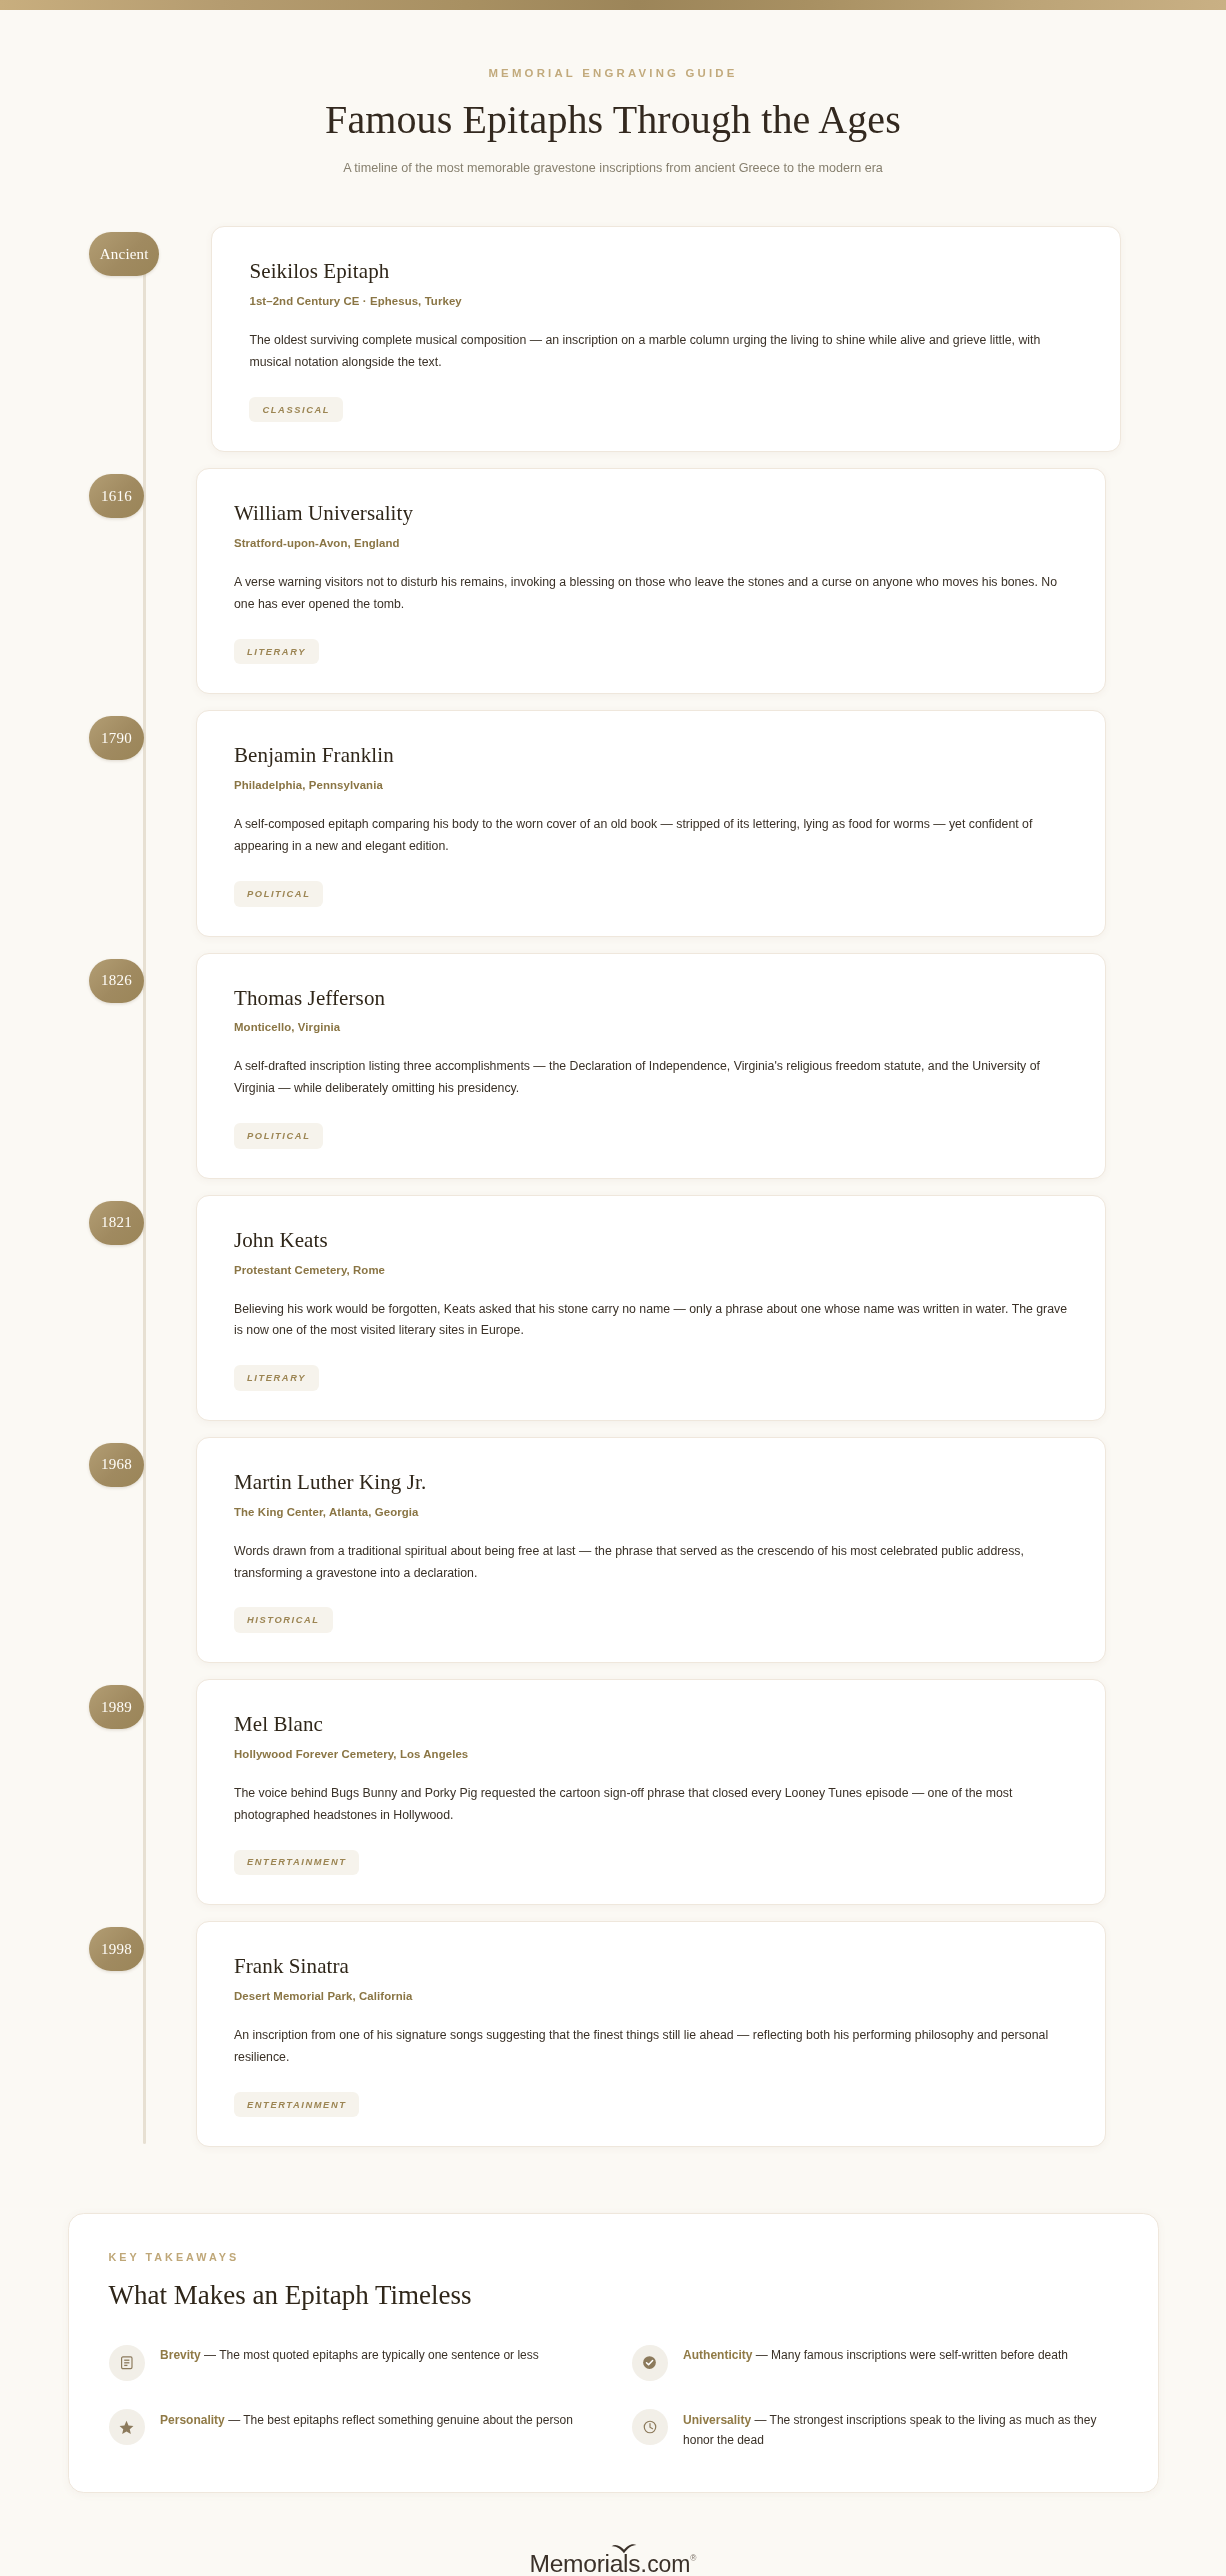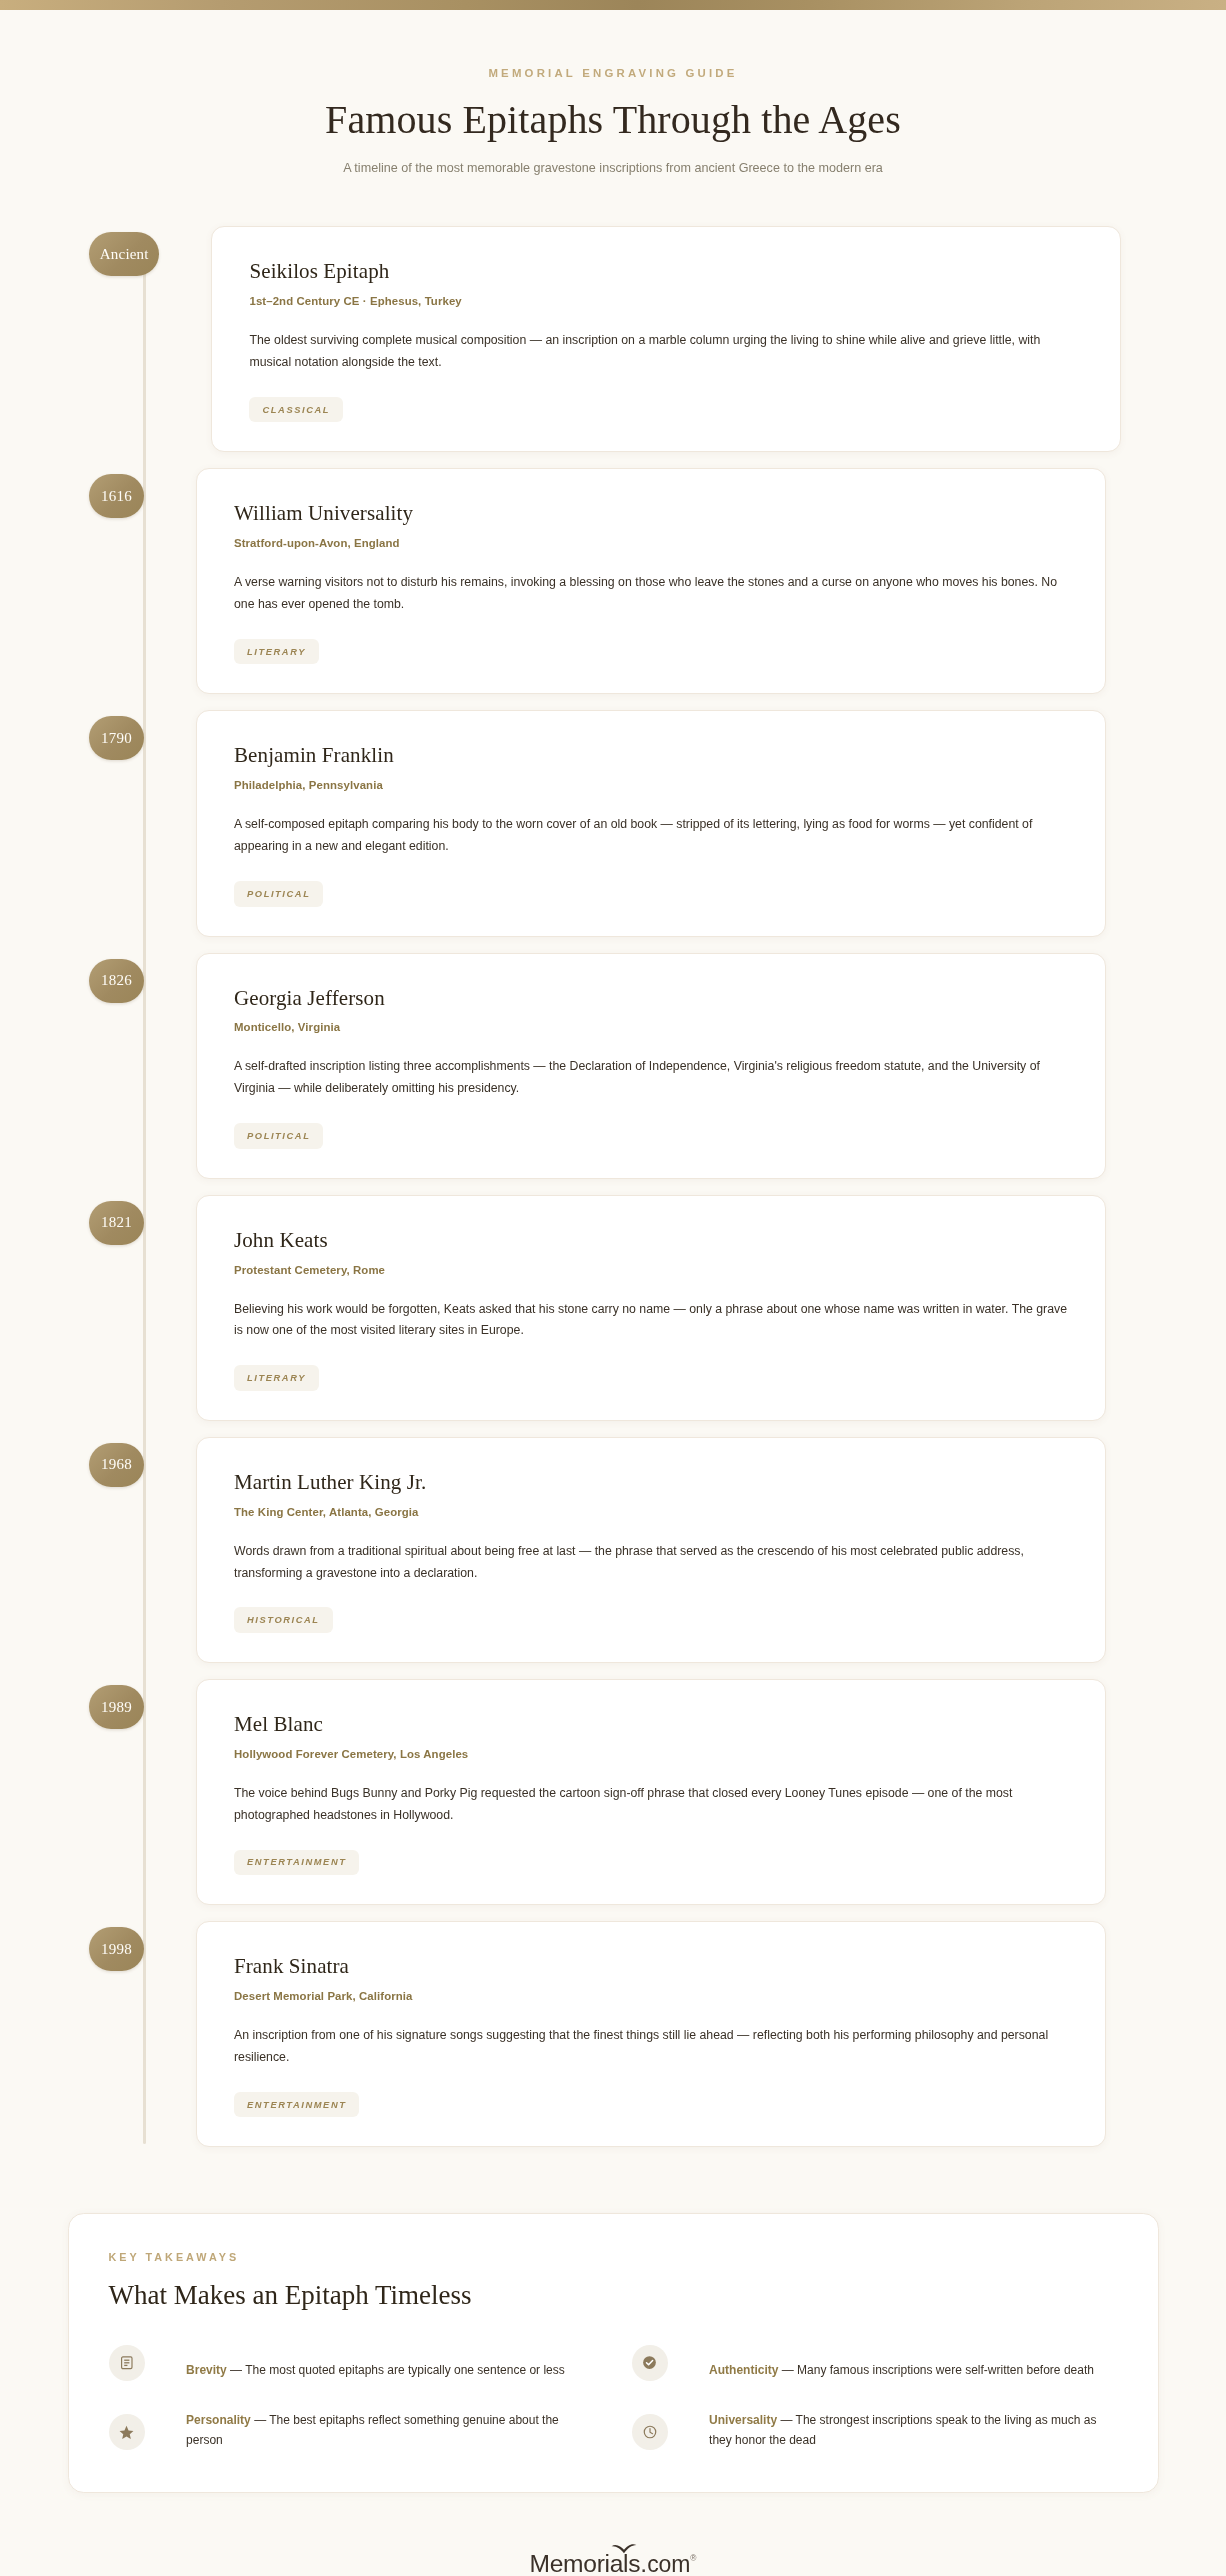--- a/index.html
+++ b/index.html
@@ -177,21 +177,21 @@
     color: #2F2619;
     margin-top: 17px;
   }
   .tk-grid {
     margin-top: 32px;
     display: grid;
     grid-template-columns: 1fr 1fr;
     column-gap: 37px;
     row-gap: 27.5px;
   }
-  .tk-item { display: flex; align-items: flex-end; gap: 26px; }
+  .tk-item { display: flex; align-items: flex-start; }
   .tk-icon {
     flex: 0 0 auto;
     width: 36px;
     height: 36px;
     border-radius: 50%;
     background: #F2EFE8;
     display: flex;
     align-items: center;
     justify-content: center;
     margin-right: 15.6px;
@@ -245,21 +245,21 @@
       <div class="tl-row">
         <div class="year-badge">1616</div>
         <div class="card h2"><div class="card-name">William Universality</div><div class="card-loc">Stratford-upon-Avon, England</div><div class="card-desc">A verse warning visitors not to disturb his remains, invoking a blessing on those who leave the stones and a curse on anyone who moves his bones. No one has ever opened the tomb.</div><span class="tag">LITERARY</span></div>
       </div>
       <div class="tl-row">
         <div class="year-badge">1790</div>
         <div class="card h2"><div class="card-name">Benjamin Franklin</div><div class="card-loc">Philadelphia, Pennsylvania</div><div class="card-desc">A self-composed epitaph comparing his body to the worn cover of an old book — stripped of its lettering, lying as food for worms — yet confident of appearing in a new and elegant edition.</div><span class="tag">POLITICAL</span></div>
       </div>
       <div class="tl-row">
         <div class="year-badge">1826</div>
-        <div class="card h2"><div class="card-name">Georgia Jefferson</div><div class="card-loc">Monticello, Virginia</div><div class="card-desc">A self-drafted inscription listing three accomplishments — the Declaration of Independence, Virginia's religious freedom statute, and the University of Virginia — while deliberately omitting his presidency.</div><span class="tag">POLITICAL</span></div>
+        <div class="card h2"><div class="card-name">Thomas Jefferson</div><div class="card-loc">Monticello, Virginia</div><div class="card-desc">A self-drafted inscription listing three accomplishments — the Declaration of Independence, Virginia's religious freedom statute, and the University of Virginia — while deliberately omitting his presidency.</div><span class="tag">POLITICAL</span></div>
       </div>
       <div class="tl-row">
         <div class="year-badge">1821</div>
         <div class="card h2"><div class="card-name">John Keats</div><div class="card-loc">Protestant Cemetery, Rome</div><div class="card-desc">Believing his work would be forgotten, Keats asked that his stone carry no name — only a phrase about one whose name was written in water. The grave is now one of the most visited literary sites in Europe.</div><span class="tag">LITERARY</span></div>
       </div>
       <div class="tl-row">
         <div class="year-badge">1968</div>
         <div class="card h2"><div class="card-name">Martin Luther King Jr.</div><div class="card-loc">The King Center, Atlanta, Georgia</div><div class="card-desc">Words drawn from a traditional spiritual about being free at last — the phrase that served as the crescendo of his most celebrated public address, transforming a gravestone into a declaration.</div><span class="tag">HISTORICAL</span></div>
       </div>
       <div class="tl-row">

